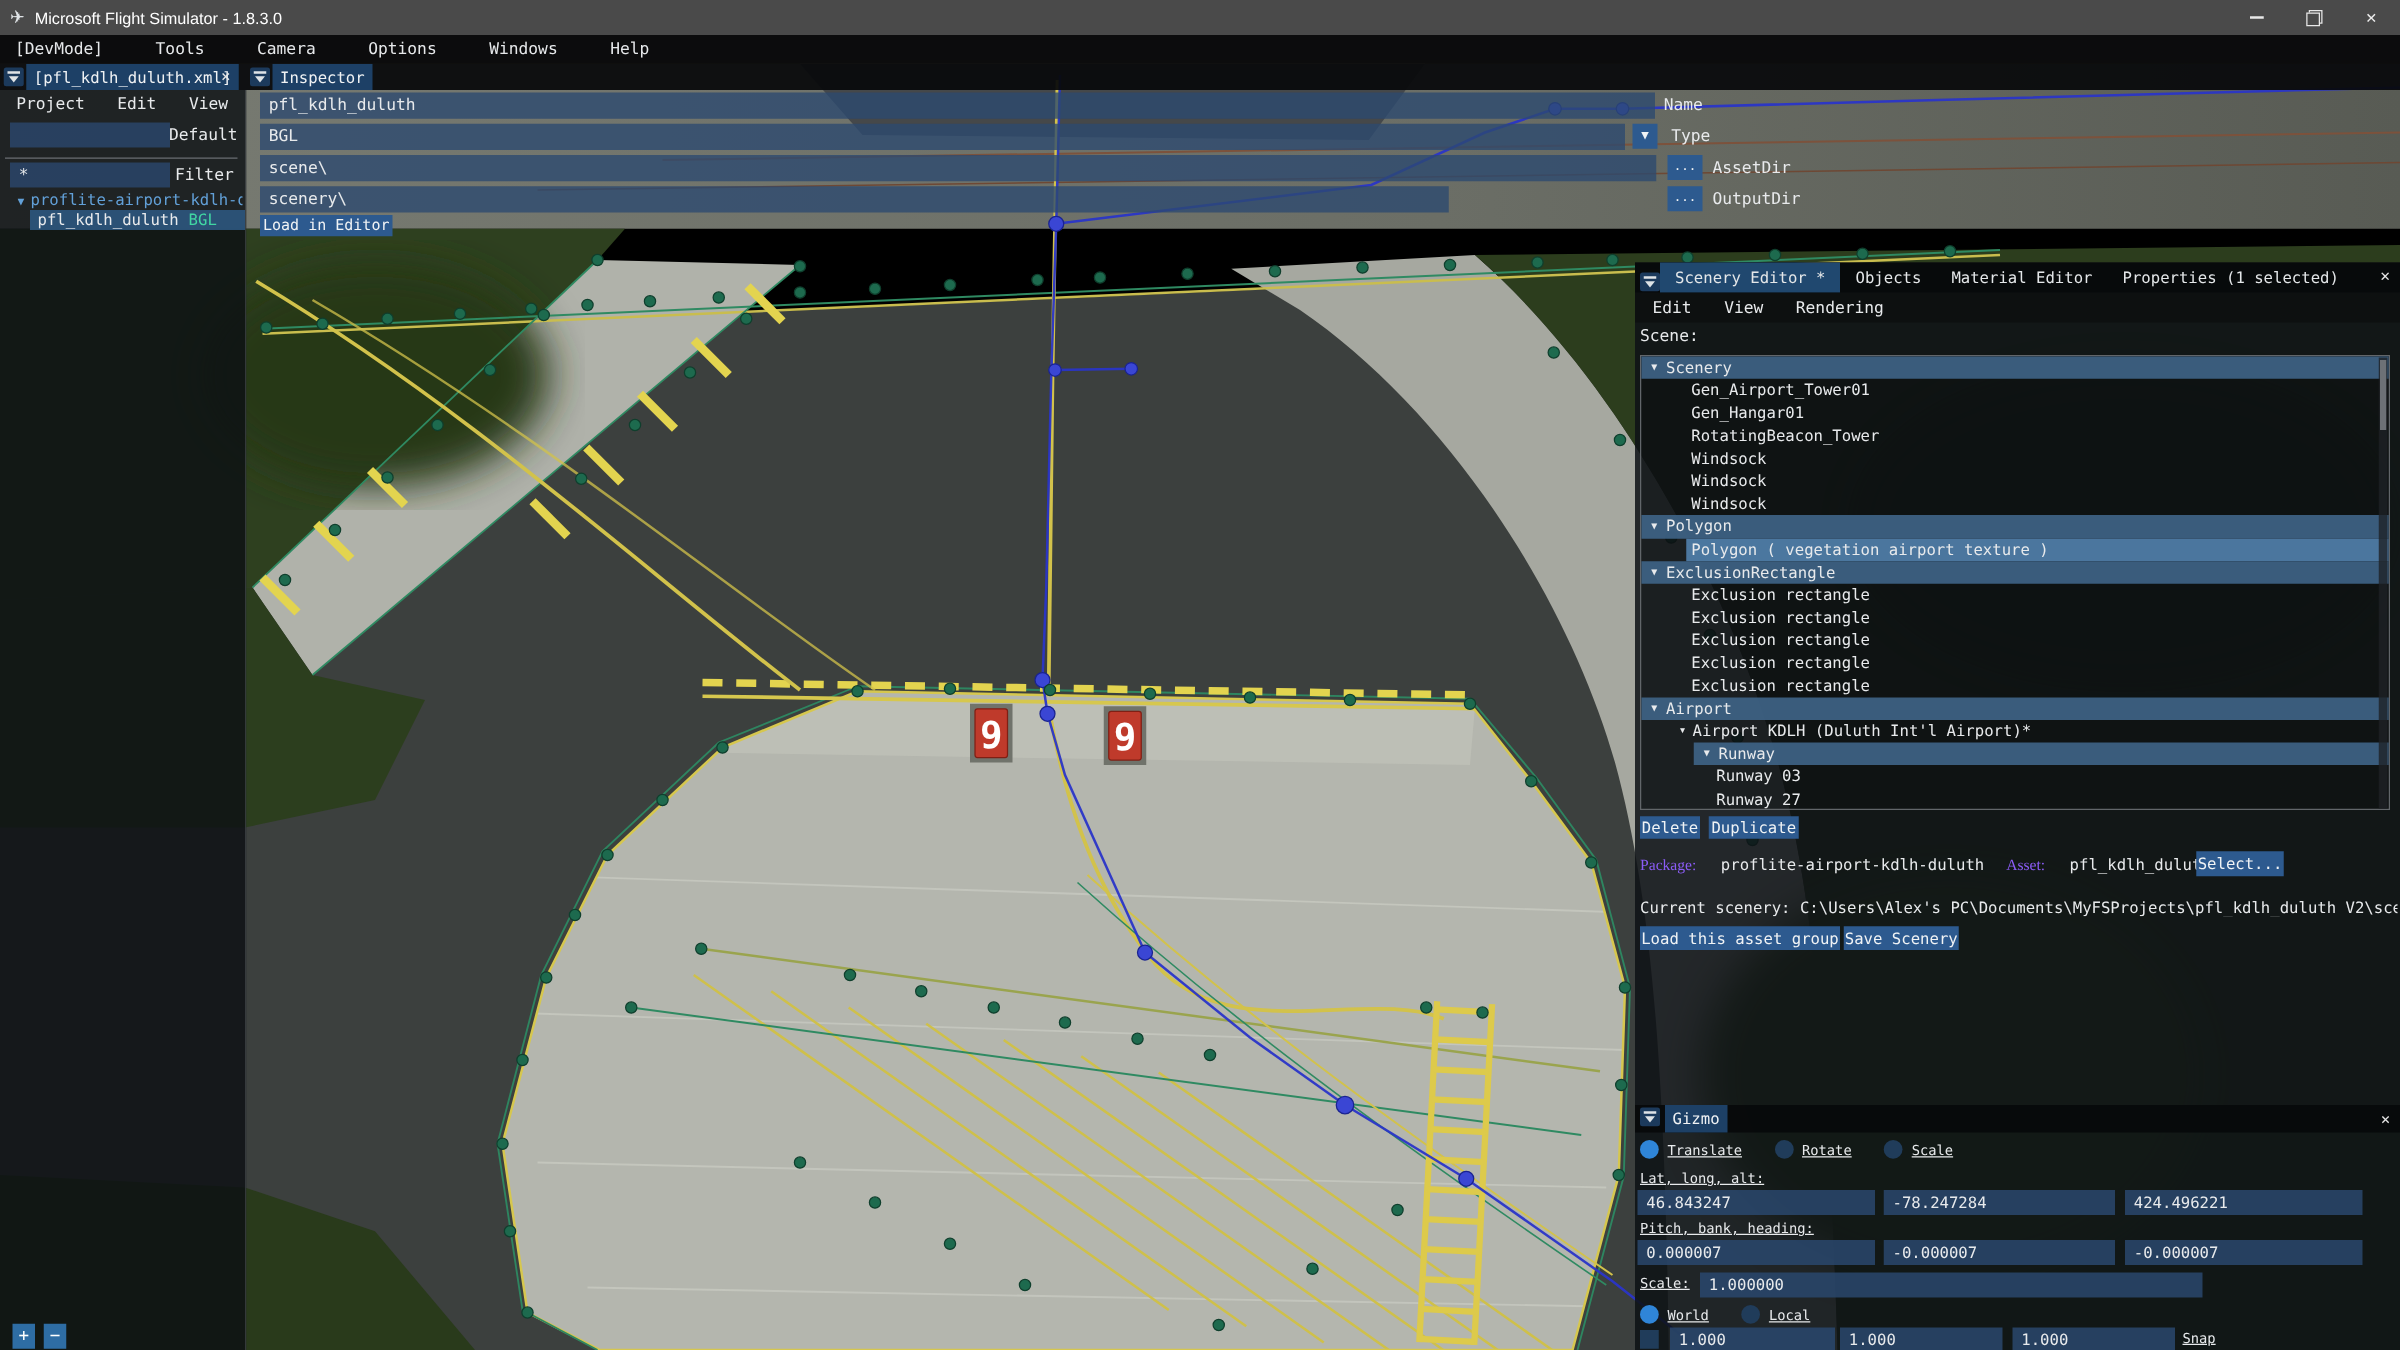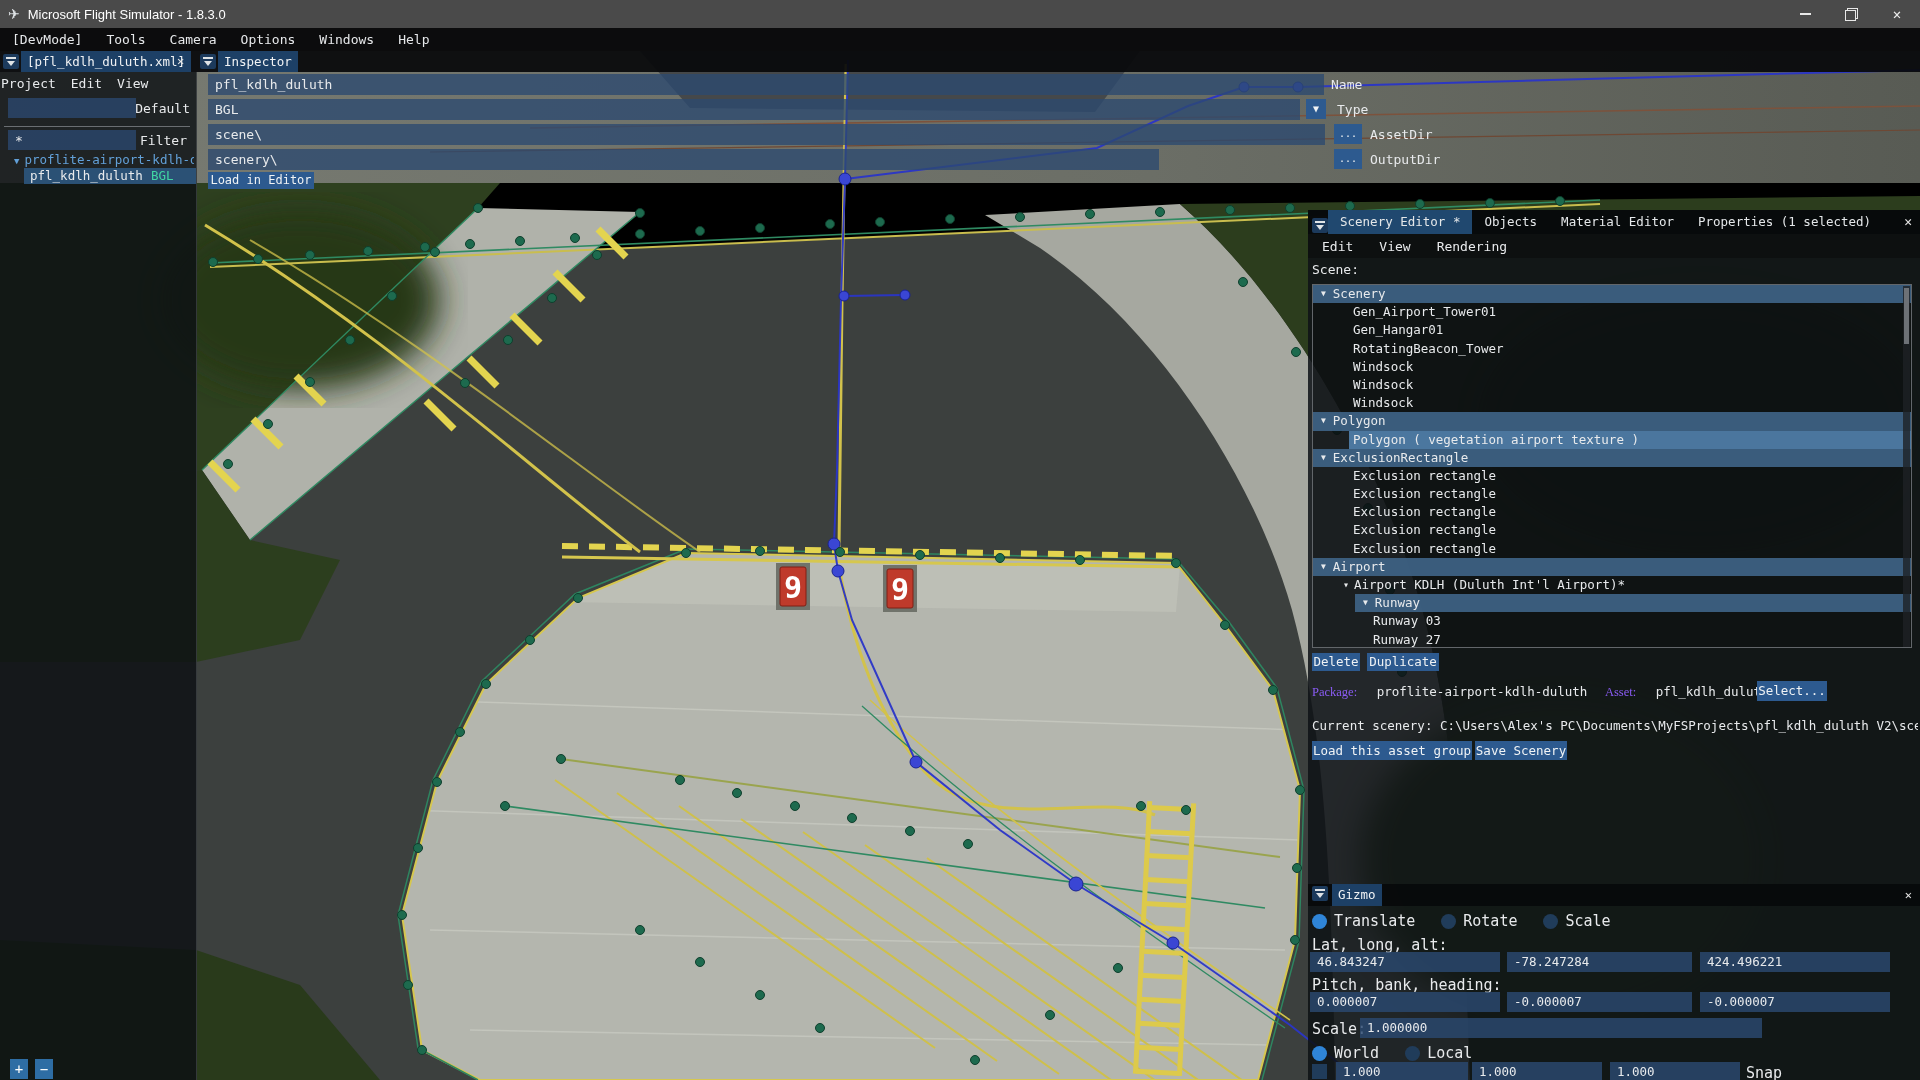--- a/index.html
+++ b/index.html
@@ -13,21 +13,21 @@
   .win-controls{margin-left:auto;display:flex;height:100%;}
   .win-btn{width:46px;height:100%;display:flex;align-items:center;justify-content:center;color:#eee;}
   .min-glyph{display:block;width:11px;height:2px;background:#e8e8e8;}
   .restore-glyph{position:relative;width:13px;height:13px;display:block;}
   .restore-glyph i{position:absolute;width:9px;height:9px;border:1.5px solid #e8e8e8;display:block;}
   .restore-glyph i:first-child{right:0;top:0;}
   .restore-glyph i:last-child{left:0;bottom:0;background:#4a4a4a;}
   .close-glyph{font-size:14px;}
   
   .menubar{position:absolute;left:0;top:28px;width:1920px;height:23px;background:#0c0c0d;
-           display:flex;align-items:center;gap:24px;padding-left:12px;box-sizing:border-box;z-index:40;}
+           display:flex;align-items:center;gap:42px;padding-left:12px;box-sizing:border-box;z-index:40;}
   .menubar span{color:#e6e8ea;}
   
   .tabstrip{position:absolute;left:0;top:51px;width:1920px;height:21px;background:rgba(8,10,12,.94);z-index:30;}
   .collapse-icon{position:absolute;top:3px;width:16px;height:15px;background:#1c3a5c;border-radius:2px;}
   .collapse-icon::before{content:"";position:absolute;left:3px;top:3px;width:10px;height:2px;background:#dfe3e6;}
   .collapse-icon::after{content:"";position:absolute;left:4px;top:7px;border-left:4px solid transparent;
         border-right:4px solid transparent;border-top:5px solid #dfe3e6;}
   .doc-tab{position:absolute;top:0;height:21px;line-height:21px;padding:0 6px;background:#1d4066;
            color:#f0f2f4;font-size:12.5px;white-space:nowrap;}
   .tab-close{position:absolute;top:0;height:21px;line-height:21px;color:#e8e8e8;font-size:12px;}
@@ -37,21 +37,21 @@
   .btn{position:absolute;background:#2d5a8f;color:#f0f3f5;text-align:center;font-size:12.5px;
        white-space:nowrap;}
   .lbl{position:absolute;white-space:nowrap;font-size:13px;color:#e8eaec;}
   .ylbl{color:#8b5cf6;font-family:Liberation Serif, serif;}
   .rad{display:inline-block;width:15px;height:15px;border-radius:50%;background:#203c5a;vertical-align:-3px;margin-right:7px;}
   .rad.on{background:#2f85d8;}
   .chk{position:absolute;width:15px;height:15px;background:#203c5a;}
   
   .left-panel{position:absolute;left:0;top:72px;width:196px;height:1008px;background:rgba(12,16,20,.82);
               border-right:1px solid rgba(95,100,105,.45);z-index:20;}
-  .lp-menu{position:absolute;left:0;top:0;width:100%;height:22px;display:flex;gap:15px;padding-left:1px;
+  .lp-menu{position:absolute;left:0;top:0;width:100%;height:22px;display:flex;gap:26px;padding-left:13px;
            box-sizing:border-box;align-items:center;font-size:13px;}
   .lp-sep{position:absolute;left:4px;top:54px;width:186px;height:1px;background:#6a6e72;}
   .tree-root{position:absolute;left:14px;top:80px;width:180px;color:#62a0d8;font-size:12.5px;
              white-space:nowrap;overflow:hidden;}
   .tree-root .arr{font-size:9px;margin-right:5px;color:#62a0d8;}
   .tree-sel{position:absolute;left:24px;top:96px;width:172px;height:16px;line-height:16px;
             background:rgba(45,86,125,.92);font-size:12.5px;white-space:nowrap;overflow:hidden;padding-left:6px;
             box-sizing:border-box;}
   .badge-bgl{color:#41d6a3;margin-left:8px;}
   .zoom-btn{position:absolute;width:18px;height:20px;background:#2e6da4;color:#fff;text-align:center;
@@ -78,21 +78,21 @@
   .trow.branch .arr{font-size:10px;margin-right:5px;}
   .trow.header2{background:rgba(62,99,134,.92);margin-left:42px;padding-left:8px;}
   .trow.item3{padding-left:60px;align-items:flex-end;}
   .scrollbar{position:absolute;right:1px;top:1px;width:7px;height:362px;background:rgba(30,34,37,.8);}
   .scroll-thumb{position:absolute;left:1px;top:2px;width:5px;height:56px;background:#6d7176;}
   .pkg-row{position:absolute;left:4px;top:474px;width:604px;font-size:12.5px;white-space:nowrap;}
   .cur-row{position:absolute;left:4px;top:508px;width:606px;font-size:12.5px;white-space:nowrap;overflow:hidden;}
   
   .gz-panel{position:absolute;left:1308px;top:884px;width:612px;height:196px;background:rgba(14,18,22,.88);z-index:20;}
   .gz-tabs{position:absolute;left:0;top:0;width:612px;height:22px;background:rgba(7,9,11,.95);}
-  .gz-row{position:absolute;left:4px;white-space:nowrap;font-size:15px;}
+  .gz-row{position:absolute;left:4px;white-space:nowrap;font-size:11px;text-decoration:underline;}
   .gz-field{position:absolute;height:20px;line-height:20px;background:rgba(43,73,112,.82);padding-left:7px;
             box-sizing:border-box;font-size:12.5px;white-space:nowrap;}
   .radlbl{margin-right:26px;}
 </style>
 </head>
 <body>
 
 <div class="stage">
 
   <svg id="viewport" width="1920" height="1080" viewBox="0 0 1920 1080" style="position:absolute;left:0;top:0;z-index:1;">

